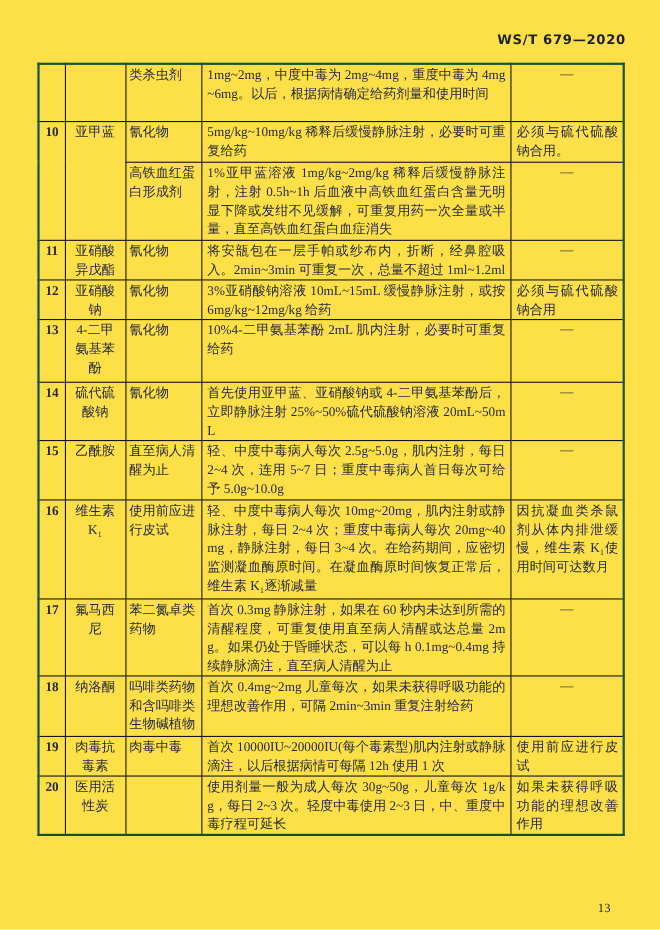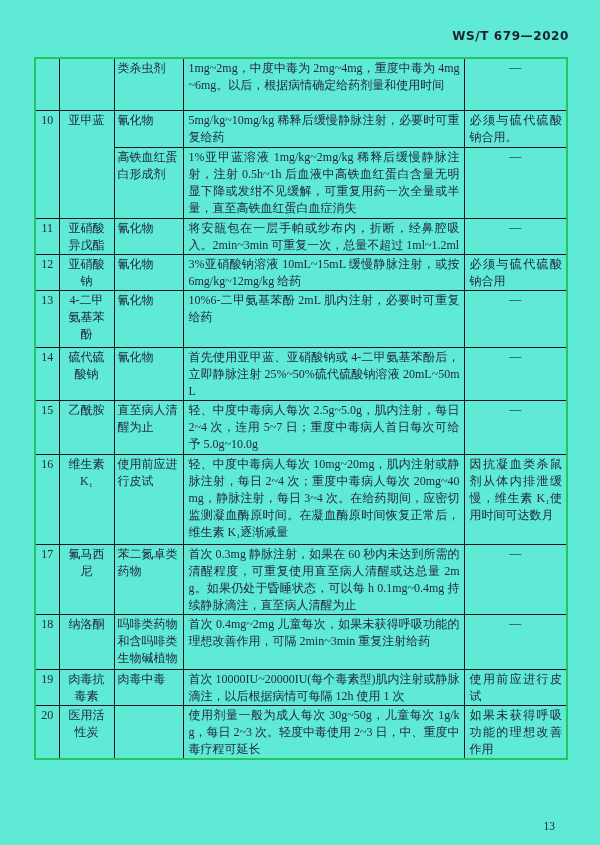--- a/index.html
+++ b/index.html
@@ -1,37 +1,37 @@
 <!DOCTYPE html>
 <html><head>
 <meta charset="utf-8">
 <style>
   html,body { margin:0; padding:0; background:#ffffff; }
   .page {
-    position:relative; width:600px; height:845px; background:#5eead4;
+    position:relative; width:600px; height:845px; background:#fde047;
     font-family:"Liberation Serif","DejaVu Serif",serif;
     color:#242840; overflow:hidden;
   }
   .doc-header {
     position:absolute; top:29px; right:31px;
     font-family:"DejaVu Sans","Liberation Sans",sans-serif;
     font-weight:bold; font-size:12px; letter-spacing:0.6px; color:#1c2030;
   }
   table.doc-table {
     position:absolute; left:34px; top:57px; width:532px;
     border-collapse:collapse; table-layout:fixed;
-    border:2px solid #22c55e;
+    border:2px solid #14532d;
     font-size:12px; line-height:17px;
   }
   table.doc-table td {
     border:1px solid #14141c;
     vertical-align:top; overflow:hidden;
     word-break:break-all;
   }
-  td.c-num  { text-align:center; padding:1px 0 0 0; }
+  td.c-num  { text-align:center; padding:1px 0 0 0;font-weight:bold; }
   td.c-drug { text-align:center; padding:1px 7px 0 7px; }
   td.c-type { text-align:left;   padding:1px 3px 0 3px; }
   td.c-usage{ text-align:justify;padding:1px 4px 0 5px;margin-left:13px; }
   td.c-note { text-align:justify;padding:1px 4px 0 5px; }
   td.dash   { text-align:center; vertical-align:middle; padding:0; }
   td.vmid   { vertical-align:middle; }
   .page-number {
     position:absolute; top:820px; right:45px;
     font-size:11.5px; color:#1c2030;
   }
@@ -88,21 +88,21 @@
         <td class="c-drug">亚硝酸钠</td>
         <td class="c-type">氰化物</td>
         <td class="c-usage">3%亚硝酸钠溶液 10mL~15mL 缓慢静脉注射，或按 6mg/kg~12mg/kg 给药</td>
         <td class="c-note">必须与硫代硫酸钠合用</td>
       </tr>
 
       <tr style="height:57px">
         <td class="c-num">13</td>
         <td class="c-drug">4-二甲氨基苯酚</td>
         <td class="c-type">氰化物</td>
-        <td class="c-usage">10%6-二甲氨基苯酚 2mL 肌内注射，必要时可重复给药</td>
+        <td class="c-usage">10%4-二甲氨基苯酚 2mL 肌内注射，必要时可重复给药</td>
         <td class="c-note dash">—</td>
       </tr>
 
       <tr style="height:35px">
         <td class="c-num">14</td>
         <td class="c-drug">硫代硫酸钠</td>
         <td class="c-type">氰化物</td>
         <td class="c-usage">首先使用亚甲蓝、亚硝酸钠或 4-二甲氨基苯酚后，立即静脉注射 25%~50%硫代硫酸钠溶液 20mL~50mL</td>
         <td class="c-note dash">—</td>
       </tr>

